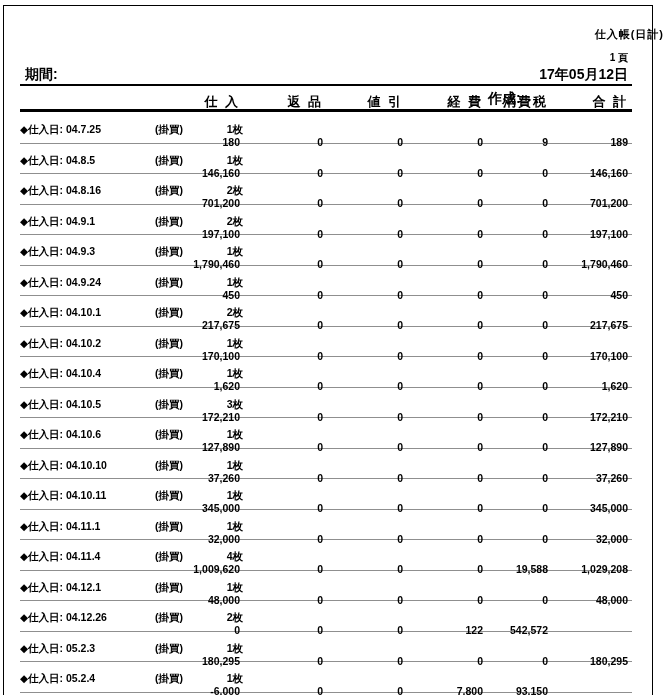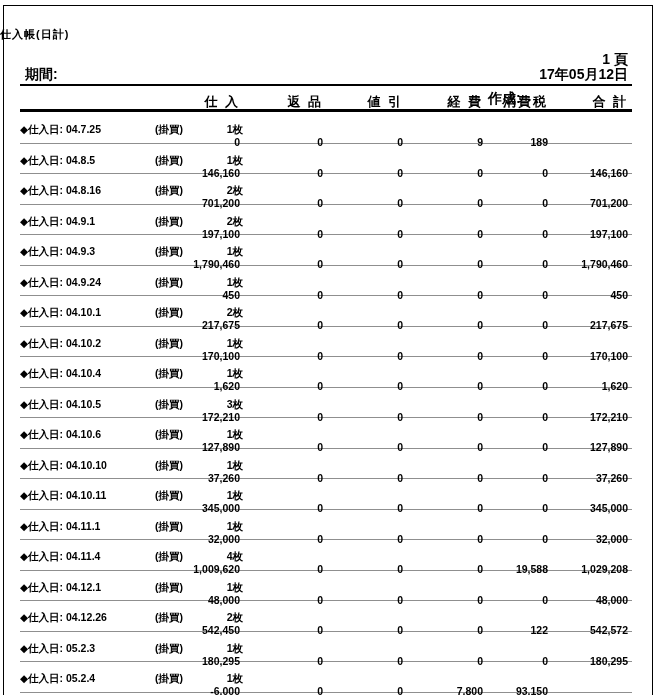--- a/index.html
+++ b/index.html
@@ -6,25 +6,25 @@
   .page{
     position:relative;width:664px;height:695px;background:#fff;overflow:hidden;
     font-family:"Liberation Sans","DejaVu Sans",sans-serif;
     font-weight:bold;color:#000;
   }
   .frame{
     position:absolute;left:3px;top:5px;width:650px;height:720px;
     border:1.6px solid #000;box-sizing:border-box;pointer-events:none;
   }
   .title{
-    position:absolute;top:27px;left:0;width:664px;text-align:left;
+    position:absolute;top:27px;left:0;width:664px;text-align:right;
     font-size:11px;letter-spacing:1px;
   }
   .page-num{
-    position:absolute;top:51px;right:36px;font-size:14px;
+    position:absolute;top:51px;right:36px;font-size:10px;
   }
   .meta-row{
     position:absolute;top:66px;left:20px;width:612px;height:14px;font-size:14px;
   }
   .meta-period-label{position:absolute;left:5px;}
   .meta-period-value{position:absolute;left:42px;}
   .meta-created-label{position:absolute;left:468px;margin-top:24px;}
   .meta-created-value{position:absolute;right:4px;}
   .rule-top{
     position:absolute;top:84px;left:20px;width:612px;height:2px;background:#000;
@@ -85,20 +85,21 @@
   <div class="rule-header"></div>
 
   <div class="rows" id="rows">
   <div class="row">
     <div class="row-line row-line1">
       <span class="cell-date">◆仕入日: 04.7.25</span>
       <span class="cell-type">(掛買)</span>
       <span class="cell-count">1枚</span>
     </div>
     <div class="row-line row-line2">
+      <span>180</span>
       <span>0</span>
       <span>0</span>
       <span>0</span>
       <span>9</span>
       <span>189</span>
     </div>
   </div>
 
   <div class="row">
     <div class="row-line row-line1">
@@ -340,21 +341,20 @@
     </div>
   </div>
 
   <div class="row">
     <div class="row-line row-line1">
       <span class="cell-date">◆仕入日: 04.12.26</span>
       <span class="cell-type">(掛買)</span>
       <span class="cell-count">2枚</span>
     </div>
     <div class="row-line row-line2">
-      <span>542,450</span>
       <span>0</span>
       <span>0</span>
       <span>0</span>
       <span>122</span>
       <span>542,572</span>
     </div>
   </div>
 
   <div class="row">
     <div class="row-line row-line1">

